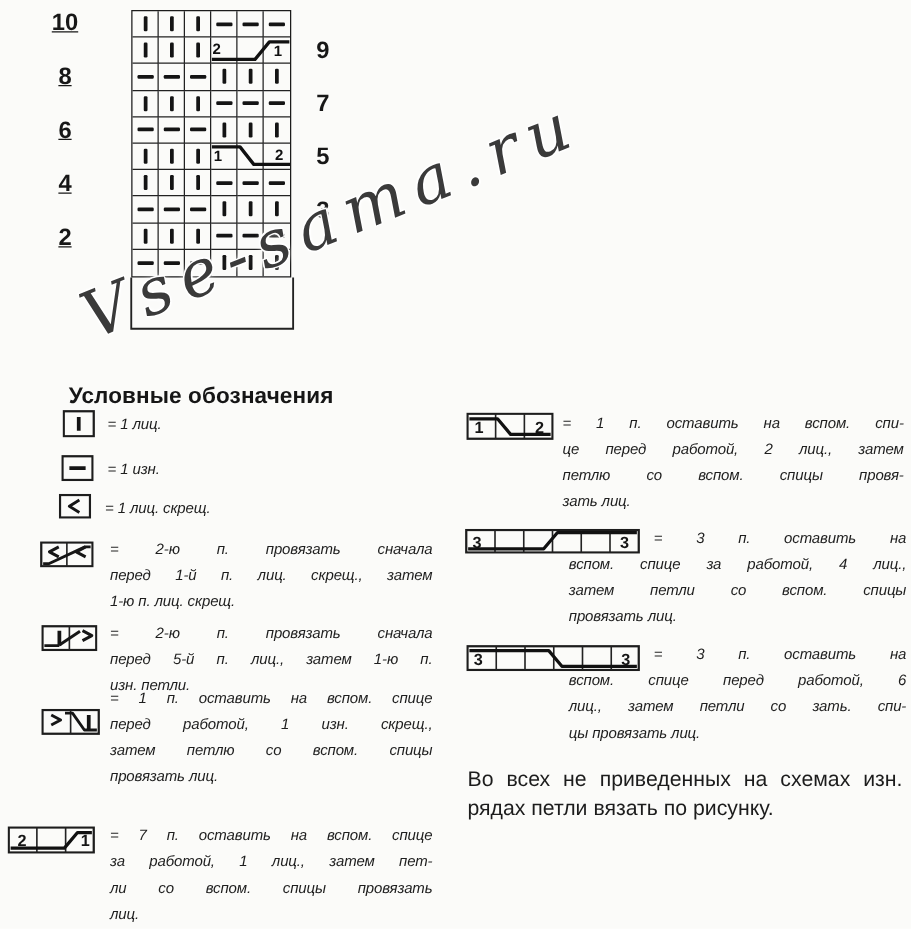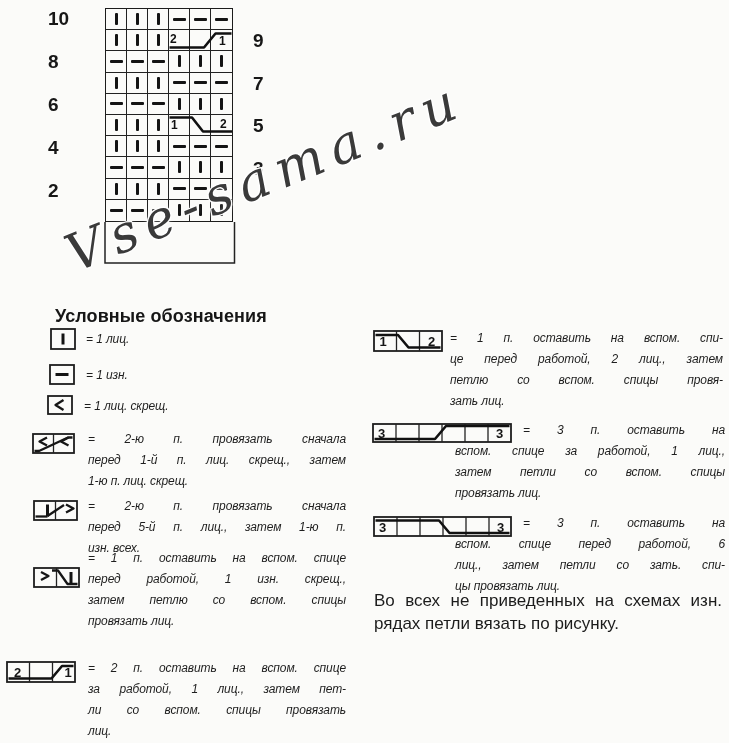--- a/index.html
+++ b/index.html
@@ -14,21 +14,21 @@
   .cell{display:flex;align-items:center;justify-content:center;box-sizing:border-box;}
   .cell.br{border-right:1.3px solid #222;}
   .cell.bb{border-bottom:1.3px solid #222;}
   .vbar{display:block;width:3px;height:12px;background:#141414;border-radius:1px;}
   .hbar{display:block;width:13px;height:3px;background:#141414;border-radius:1px;}
   .cable-overlay{position:absolute;left:0;top:0;pointer-events:none;}
   .cable-num{position:absolute;font:600 12px "Liberation Sans",sans-serif;color:#111;line-height:12px;}
 
   .row-lbl{position:absolute;font:600 19px "Liberation Sans",sans-serif;color:#171717;
            height:21px;line-height:21px;}
-  .row-lbl.l{left:48px;width:32px;text-align:left;}
+  .row-lbl.l{left:36px;width:32px;text-align:center;text-decoration:underline;}
   .row-lbl.r{left:253px;width:32px;text-align:left;}
 
   .bracket{position:absolute;left:104px;top:221px;}
 
   
   .watermark{position:absolute;left:68px;top:226px;z-index:6;
     font-family:"DejaVu Serif",serif;font-style:italic;font-size:52px;
     color:#3a3a3a;letter-spacing:9px;white-space:nowrap;
     transform:rotate(-22deg);transform-origin:0 50%;
     text-shadow:1px 1px 0 #fff,-1px -1px 0 #fff,1px -1px 0 #fff,-1px 1px 0 #fff,0 0 5px #fff;}
@@ -41,21 +41,21 @@
   .dv{stroke:#222;stroke-width:1.3;}
   .th{stroke:#141414;stroke-width:3;fill:none;}
   .md{stroke:#161616;stroke-width:2.3;fill:none;stroke-linejoin:round;}
   .cb{stroke:#111;stroke-width:2.6;fill:none;stroke-linejoin:round;}
   .dg{font:600 13px "Liberation Sans",sans-serif;fill:#151515;}
 
   .li{position:absolute;font-size:12px;line-height:21px;letter-spacing:-.1px;color:#1e1e1e;font-style:italic;}
   .ln{white-space:normal;}
   .j{text-align:justify;text-align-last:justify;}
   .ind{margin-left:68px;width:202px;}
-  .note{position:absolute;left:374px;top:589px;width:348px;font-size:17px;line-height:23px;color:#1c1c1c;}
+  .note{position:absolute;left:374px;top:612px;width:348px;font-size:17px;line-height:23px;color:#1c1c1c;}
 </style>
 </head>
 <body>
 
 <div class="page">
 
   <div class="chart-wrap">
     <div class="grid" id="chart-grid">
         <div class="cell br bb">
           <i class="vbar"></i>
@@ -328,44 +328,44 @@
     <div class="ln">= 1 лиц. скрещ.</div>
   </div>
   <div class="li" style="left:88px;top:429px;width:258px">
     <div class="ln j">= 2-ю п. провязать сначала</div>
     <div class="ln j">перед 1-й п. лиц. скрещ., затем</div>
     <div class="ln">1-ю п. лиц. скрещ.</div>
   </div>
   <div class="li" style="left:88px;top:496px;width:258px">
     <div class="ln j">= 2-ю п. провязать сначала</div>
     <div class="ln j">перед 5-й п. лиц., затем 1-ю п.</div>
-    <div class="ln">изн. всех.</div>
+    <div class="ln">изн. петли.</div>
   </div>
   <div class="li" style="left:88px;top:548px;width:258px">
     <div class="ln j">= 1 п. оставить на вспом. спице</div>
     <div class="ln j">перед работой, 1 изн. скрещ.,</div>
     <div class="ln j">затем петлю со вспом. спицы</div>
     <div class="ln">провязать лиц.</div>
   </div>
   <div class="li" style="left:88px;top:658px;width:258px">
-    <div class="ln j">= 2 п. оставить на вспом. спице</div>
+    <div class="ln j">= 7 п. оставить на вспом. спице</div>
     <div class="ln j">за работой, 1 лиц., затем пет-</div>
     <div class="ln j">ли со вспом. спицы провязать</div>
     <div class="ln">лиц.</div>
   </div>
 
   <div class="li" style="left:450px;top:328px;width:273px">
     <div class="ln j">= 1 п. оставить на вспом. спи-</div>
     <div class="ln j">це перед работой, 2 лиц., затем</div>
     <div class="ln j">петлю со вспом. спицы провя-</div>
     <div class="ln">зать лиц.</div>
   </div>
   <div class="li" style="left:455px;top:420px;width:270px">
     <div class="ln j ind">= 3 п. оставить на</div>
-    <div class="ln j">вспом. спице за работой, 1 лиц.,</div>
+    <div class="ln j">вспом. спице за работой, 4 лиц.,</div>
     <div class="ln j">затем петли со вспом. спицы</div>
     <div class="ln">провязать лиц.</div>
   </div>
   <div class="li" style="left:455px;top:513px;width:270px">
     <div class="ln j ind">= 3 п. оставить на</div>
     <div class="ln j">вспом. спице перед работой, 6</div>
     <div class="ln j">лиц., затем петли со зать. спи-</div>
     <div class="ln">цы провязать лиц.</div>
   </div>
 

